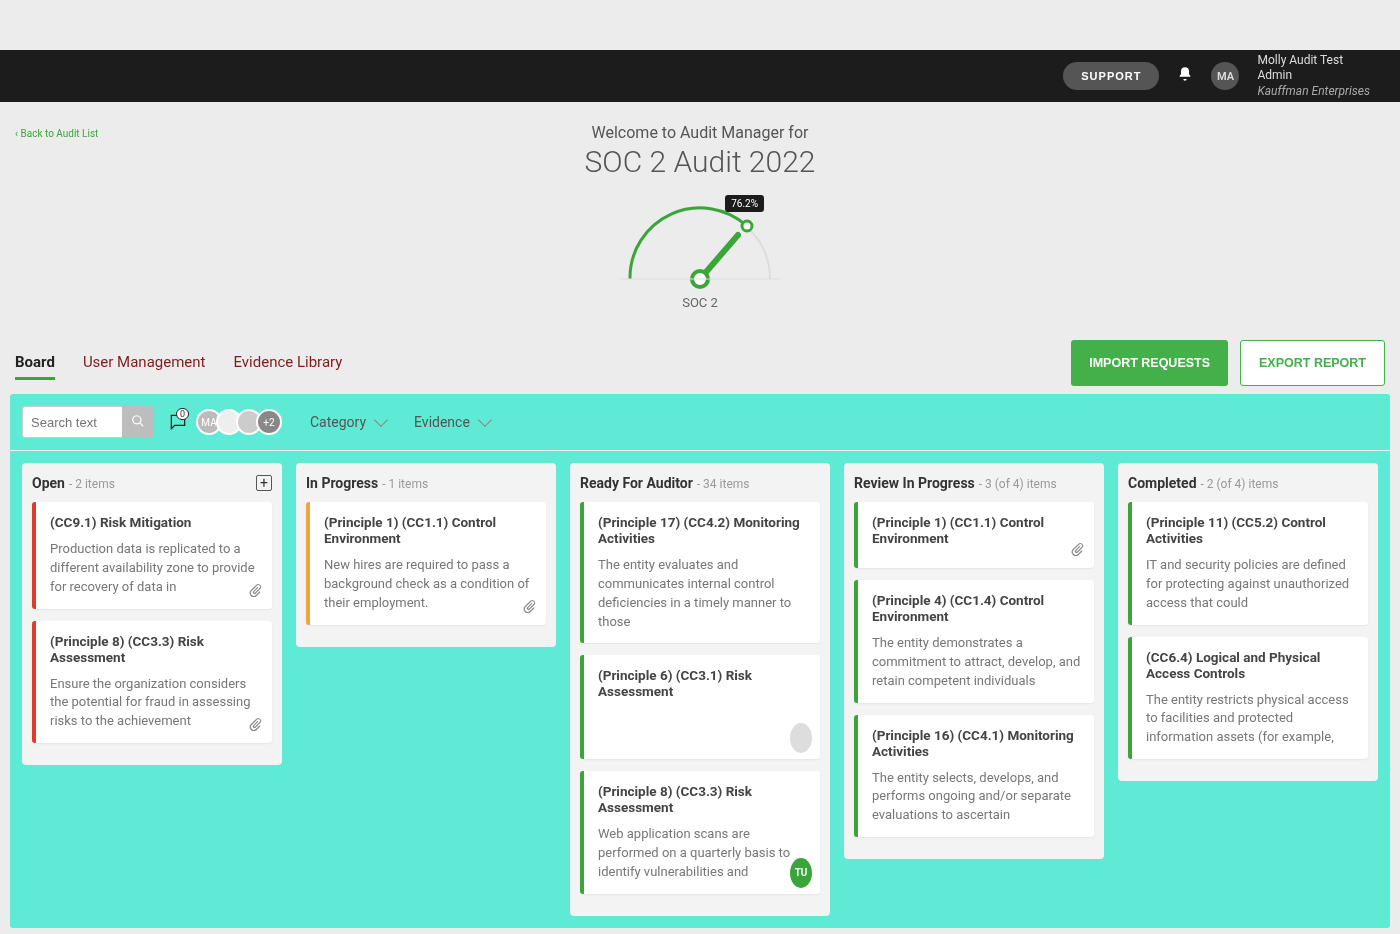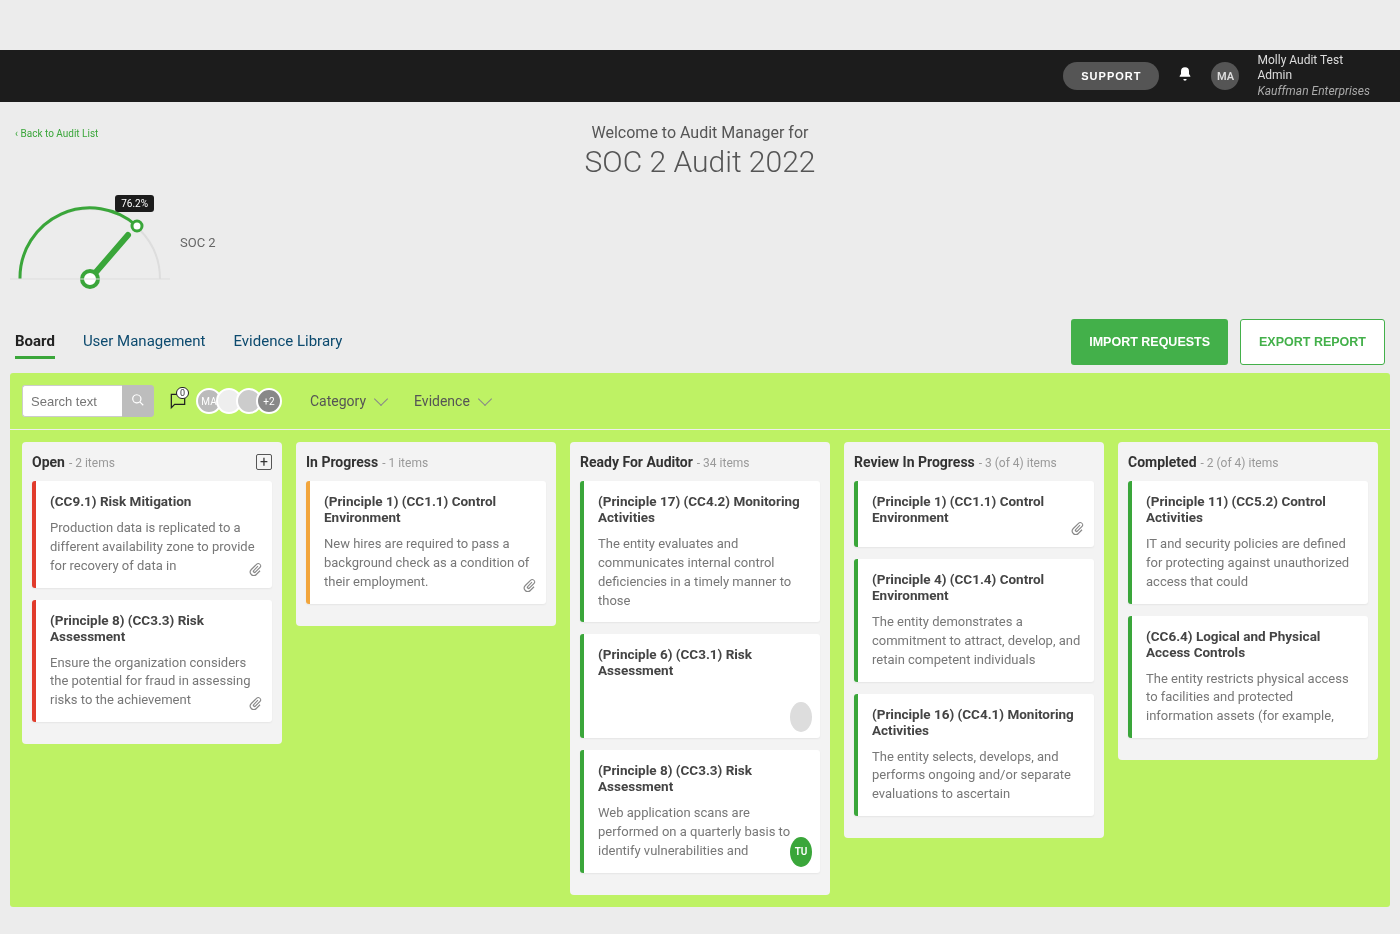--- a/index.html
+++ b/index.html
@@ -17,37 +17,37 @@
   
   .backlink { padding:20px 15px 0; }
   .backlink a { color:#3aa63a; text-decoration:none; font-size:10px;}
 
   
   .welcome { text-align:center; margin-top:-18px;}
   .welcome .small { font-size:16px; color:#555;}
   .welcome h1 { font-size:30px; font-weight:300; color:#555; margin-top:2px;}
 
   
-  .gauge-wrap { display:flex; align-items:center; margin-top:10px;}
+  .gauge-wrap { display:flex; flex-direction:column; align-items:center; margin-top:10px;}
   .gauge { position:relative; width:180px; height:100px;}
   .gauge svg { width:100%; height:100%;}
   .gauge-badge { position:absolute; top:6px; right:26px; background:#1c1c1c; color:#fff; font-size:10px; padding:3px 6px; border-radius:3px;}
   .gauge-label { font-size:13px; color:#666; margin-top:6px;}
 
   
   .tabs-row { display:flex; align-items:center; justify-content:space-between; padding:0 15px; margin-top:30px;}
   .tabs { display:flex; gap:28px;}
-  .tab { font-size:15px; color:#0c4a6e; padding:6px 0; cursor:pointer;}
+  .tab { font-size:15px; color:#7f1d1d; padding:6px 0; cursor:pointer;}
   .tab.active { color:#222; font-weight:700; border-bottom:3px solid #3aa63a;}
   .btns { display:flex; gap:12px;}
   .btn-primary { background:#43b04a; color:#fff; border:none; padding:16px 18px; font-size:12.5px; font-weight:600; border-radius:3px;}
   .btn-outline { background:#fff; color:#43b04a; border:1px solid #43b04a; padding:10px 18px; font-size:12.5px; font-weight:600; border-radius:3px;}
 
   
-  .board-area { background:#bef264; margin:8px 10px 0; padding:12px 0 0; border-radius:3px;}
+  .board-area { background:#5eead4; margin:8px 10px 0; padding:12px 0 0; border-radius:3px;}
   .filter-row { display:flex; align-items:center; gap:14px; padding:0 12px 12px; border-bottom:1px solid #eee;}
   .search-wrap { display:flex;}
   .search-input { width:100px; height:32px; border:1px solid #ccc; border-right:none; border-radius:3px 0 0 3px; padding:0 8px; font-size:13px; color:#888;}
   .search-btn { width:32px; height:32px; background:#bdbdbd; border:1px solid #bdbdbd; border-radius:0 3px 3px 0; display:flex; align-items:center; justify-content:center;}
   .search-btn svg{width:14px;height:14px;fill:#fff;}
   .comment-icon{position:relative;display:inline-flex;}
   .comment-icon svg{width:20px;height:20px;stroke:#222;fill:none;stroke-width:1.5;}
   .comment-icon .cnt{position:absolute;top:-4px;left:8px;background:#fff;border:1px solid #222;font-size:9px;padding:0 3px;border-radius:6px;}
   .avatar-stack{display:flex;}
   .av{width:26px;height:26px;border-radius:50%;background:#bbb;color:#fff;font-size:10px;display:flex;align-items:center;justify-content:center;margin-left:-6px;border:2px solid #fff;}

